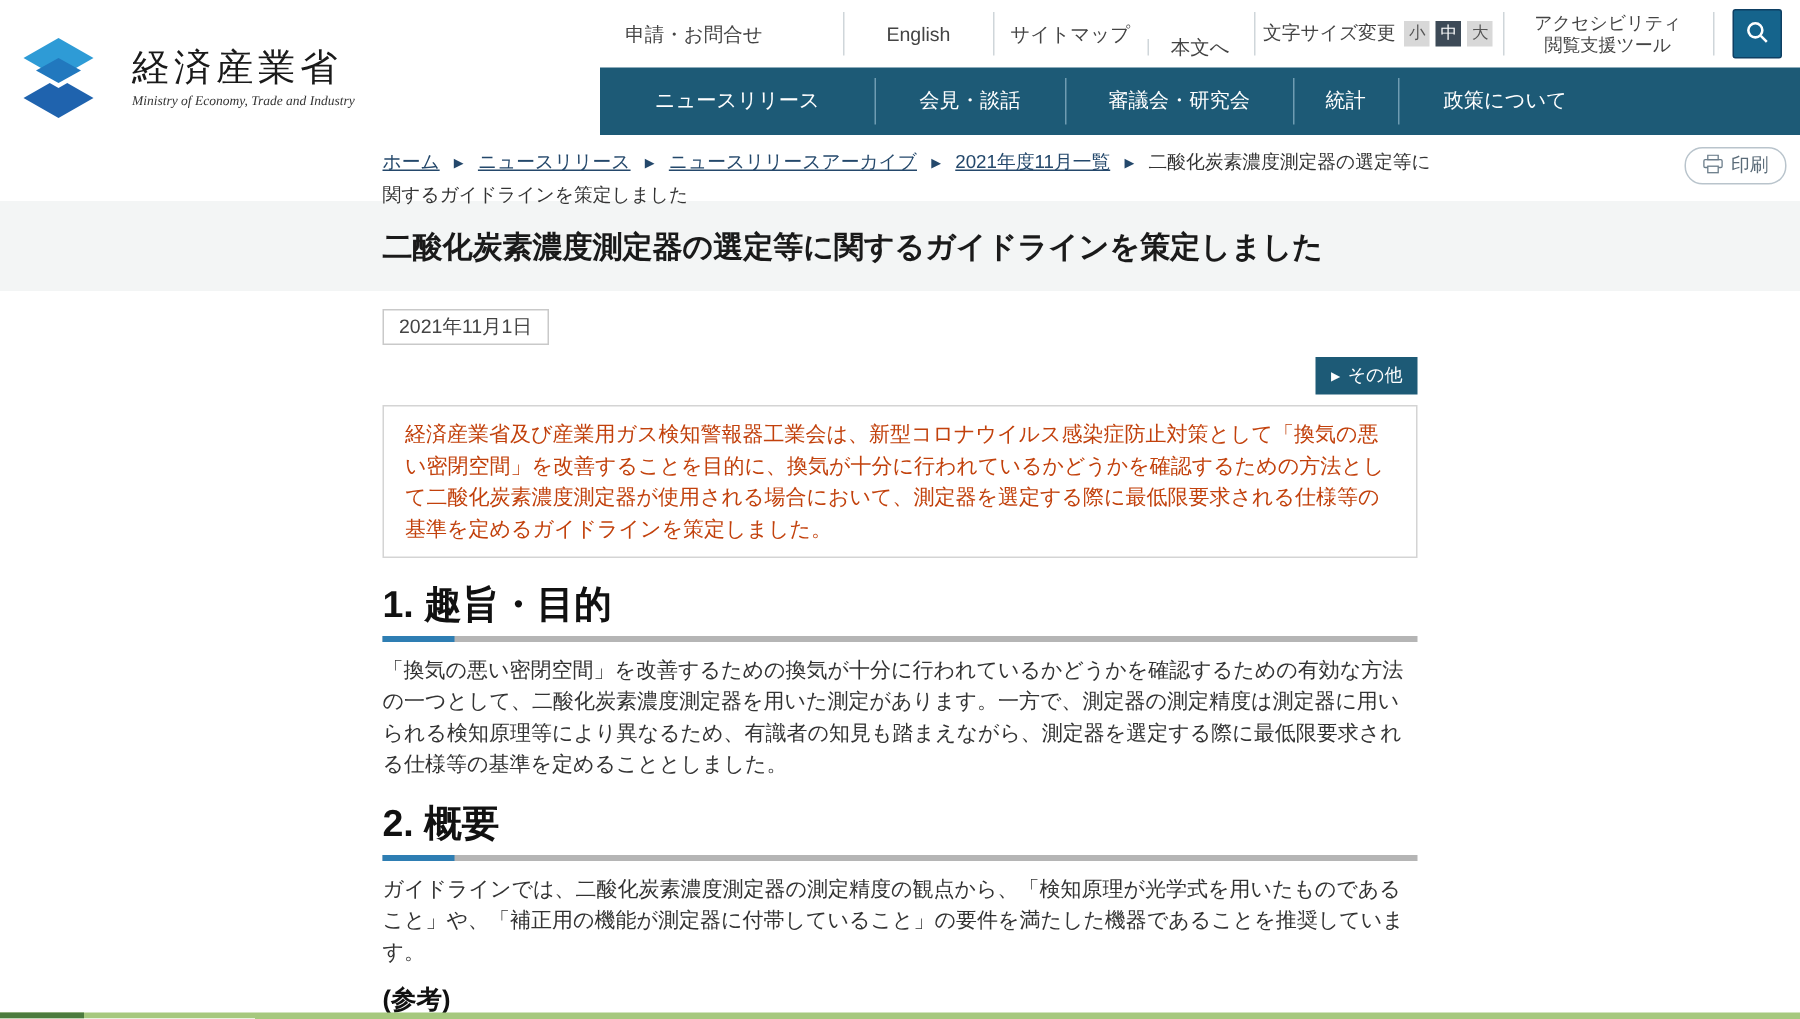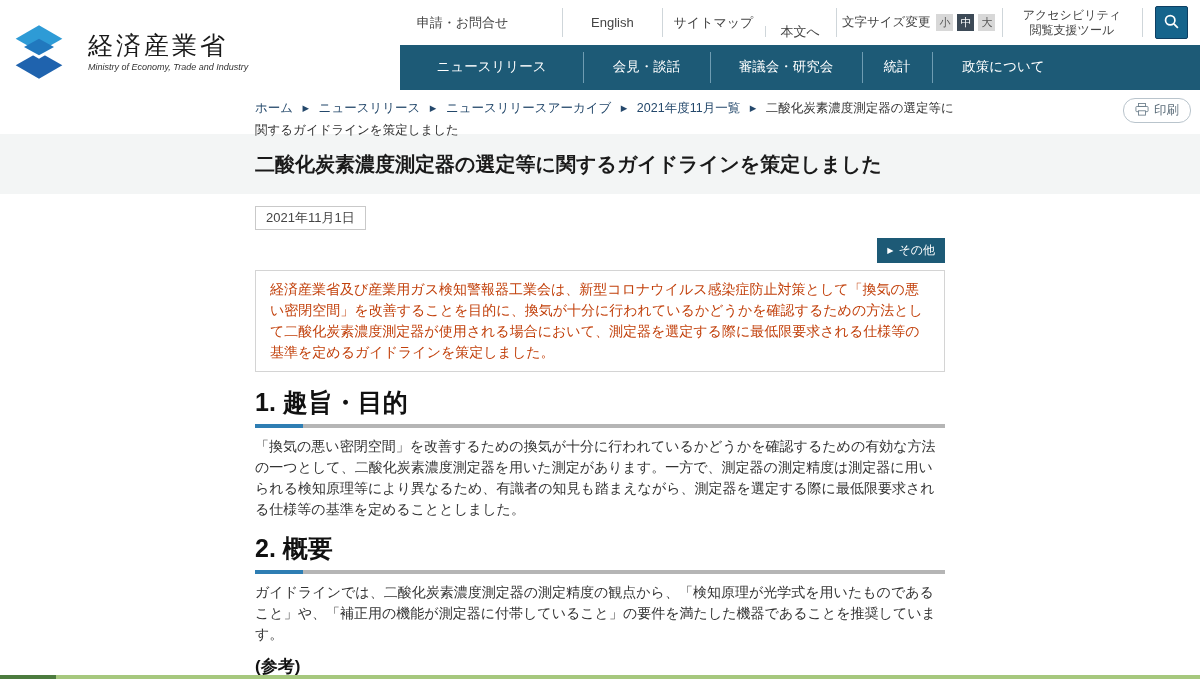--- a/index.html
+++ b/index.html
@@ -10,21 +10,21 @@
     color: #333;
   }
   .page { position: relative; width: 1200px; height: 679px; }
 
   
   .site-header { position: relative; height: 90px; background: #fff; }
 
   .logo { position: absolute; left: 14px; top: 24px; display: flex; align-items: center; gap: 24px; text-decoration: none; color: #111; }
   .logo-mark svg { display: block; }
   .logo-title { font-size: 25px; font-weight: 500; letter-spacing: 3px; color: #1a1a1a; line-height: 1.1; }
-  .logo-subtitle { font-size: 9px; font-style: italic; color: #333; margin-top: 2px; }
+  .logo-subtitle { font-size: 9px; font-style: italic; color: #333; margin-top: 2px; font-family: Liberation Serif, serif; }
 
   .utility-nav { position: absolute; left: 400px; top: 0; width: 800px; height: 45px; display: flex; justify-content: space-between; align-items: stretch; }
   .u-cell { position: relative; display: flex; align-items: center; justify-content: center; font-size: 13px; color: #444; text-decoration: none; cursor: pointer; }
   .u-cell + .u-cell::before { content: ""; position: absolute; left: 0; top: 8px; bottom: 8px; width: 1px; background: #cfd6da; }
   .u-contact { width: 130px; }
   .u-english { width: 104px; margin-left: 37px; }
   .u-sitemap { width: 106px; }
   .u-main    { width: 74px; margin-top: 18px; }
   .u-fontsize { width: 172px; gap: 4px; }
   .u-access  { width: 146px; flex-direction: column; line-height: 1.25; font-size: 12px; text-align: center; }
@@ -36,21 +36,21 @@
 
   .main-nav { position: absolute; left: 400px; top: 45px; width: 800px; height: 45px; background: #1d5a76; display: flex; }
   .nav-item { position: relative; display: flex; align-items: center; justify-content: center; color: #fff; font-size: 13.5px; text-decoration: none; text-align: center; line-height: 1.25; cursor: pointer; }
   .nav-item + .nav-item::before { content: ""; position: absolute; left: 0; top: 7px; bottom: 7px; width: 1px; background: #6f9cb2; }
   .nav-0 { width: 183px; } .nav-1 { width: 127px; } .nav-2 { width: 152px; }
   .nav-3 { width: 70px; }  .nav-4 { width: 143px; } .nav-5 { width: 125px; padding: 0 14px; }
 
   
   .breadcrumb-row { position: relative; height: 44px; background: #fff; }
   .breadcrumb { position: absolute; left: 255px; top: 8px; width: 700px; font-size: 12.5px; line-height: 1.75; color: #333; }
-  .breadcrumb a { color: #24486b; cursor: pointer; }
+  .breadcrumb a { color: #24486b; text-decoration: underline; cursor: pointer; }
   .bc-sep { color: #24486b; font-size: 8.5px; margin: 0 6px; vertical-align: 1px; }
   .print-btn { position: absolute; right: 9px; top: 8px; display: inline-flex; align-items: center; gap: 5px; background: #fff; border: 1px solid #b9c4cc; border-radius: 12px; padding: 3px 11px; font-size: 12.5px; color: #5a6b78; cursor: pointer; font-family: inherit; }
 
   
   .title-band { height: 60px; background: #f3f5f5; display: flex; align-items: center; }
   .page-title { margin-left: 255px; font-size: 20px; font-weight: bold; color: #1a1a1a; }
 
   
   .content { margin-left: 255px; width: 690px; }
   .date-box { display: inline-block; margin-top: 12px; border: 1px solid #c9c9c9; padding: 2px 10px; font-size: 13px; color: #444; }

